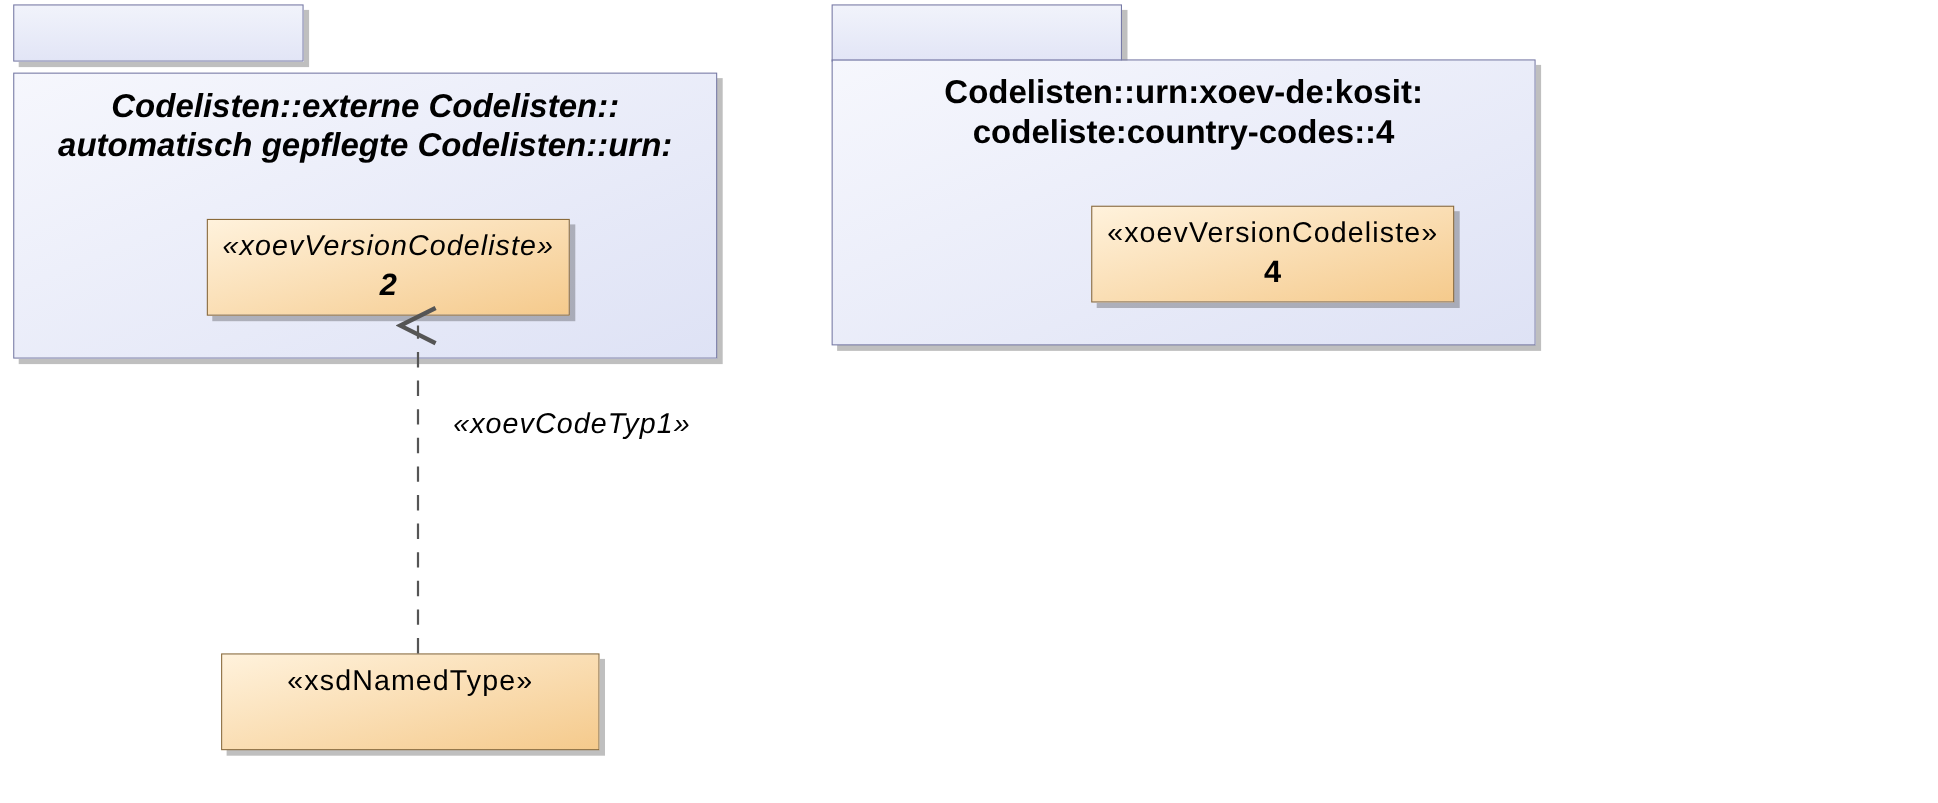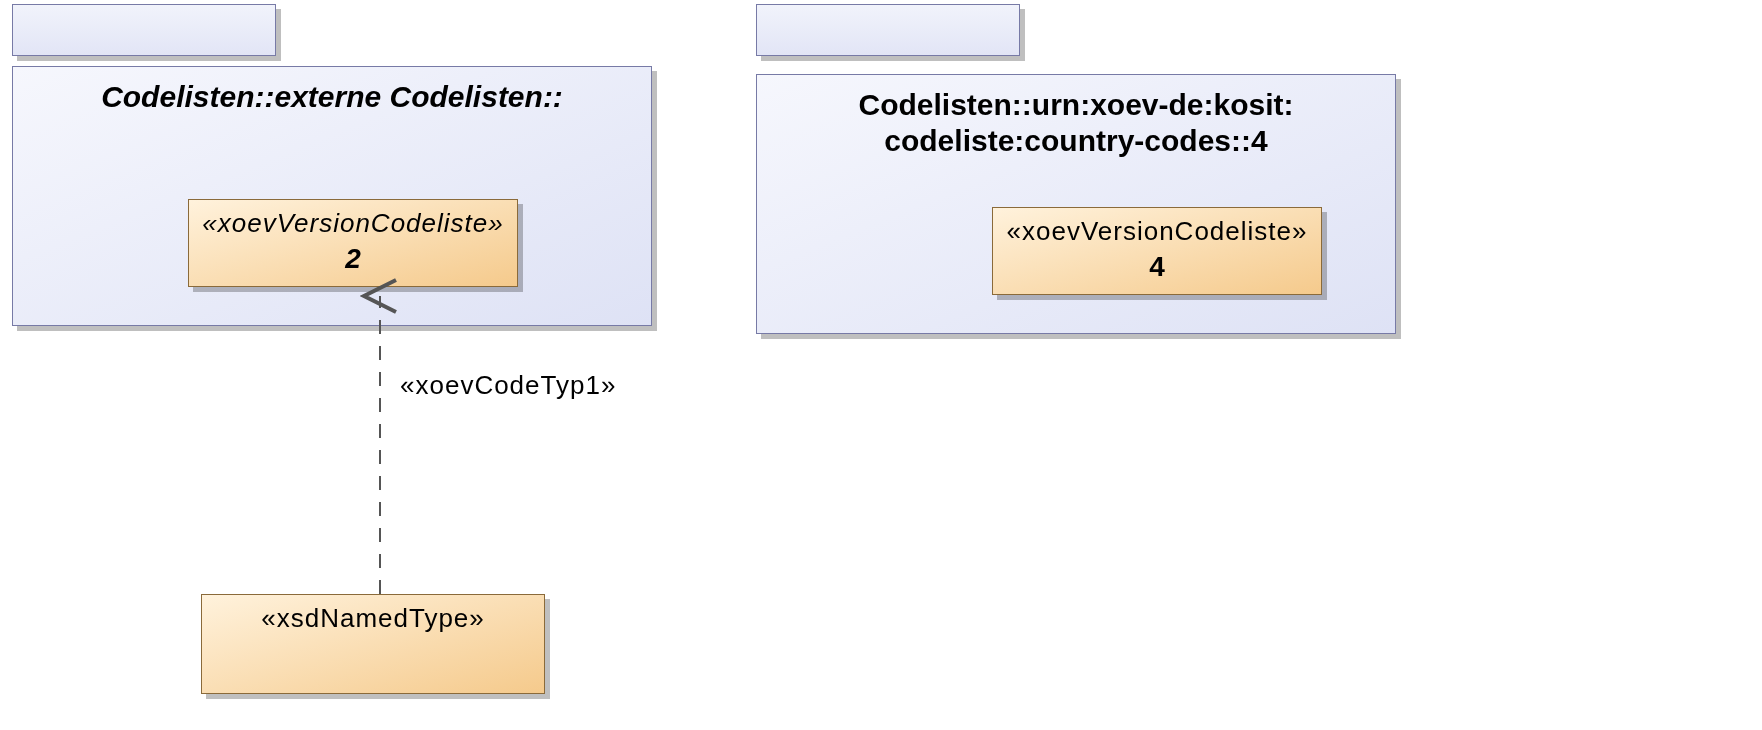--- a/index.html
+++ b/index.html
@@ -68,48 +68,49 @@
   }
 </style>
 </head>
 <body>
 
 <div class="package" style="left:12px; top:4px;">
   <div class="package-tab" style="left:0; top:0; width:262px; height:50px;"></div>
   <div class="package-body" style="left:0; top:62px; width:640px; height:260px;font-style:italic;">
     <div class="package-title">
       <div>Codelisten::externe Codelisten::</div>
+      <div>automatisch gepflegte Codelisten::urn:</div>
     </div>
     <div class="class-box" style="left:175px; top:132px; width:330px; height:88px;">
       <div class="stereo">«xoevVersionCodeliste»</div>
       <div class="cls-name">2</div>
     </div>
   </div>
 </div>
 
 <div class="package" style="left:756px; top:4px;">
   <div class="package-tab" style="left:0; top:0; width:262px; height:50px;"></div>
-  <div class="package-body" style="left:0; top:50px; width:640px; height:260px;margin-top:20px;">
+  <div class="package-body" style="left:0; top:50px; width:640px; height:260px;">
     <div class="package-title">
       <div>Codelisten::urn:xoev-de:kosit:</div>
       <div>codeliste:country-codes::4</div>
     </div>
     <div class="class-box" style="left:235px; top:132px; width:330px; height:88px;">
       <div class="stereo">«xoevVersionCodeliste»</div>
       <div class="cls-name">4</div>
     </div>
   </div>
 </div>
 
-<div class="class-box" style="left:201px; top:594px; width:344px; height:100px;">
+<div class="class-box" style="left:201px; top:594px; width:344px; height:88px;">
   <div class="stereo">«xsdNamedType»</div>
 </div>
 
 <svg class="connector" style="left:0; top:0; width:1762px; height:730px;">
   <defs>
     <marker id="open-arrow" markerWidth="20" markerHeight="20" refX="10" refY="10" orient="auto">
       <path d="M 2 18 L 10 2 L 18 18" fill="none" stroke="#555" stroke-width="2"></path>
     </marker>
   </defs>
   <line x1="380" y1="594" x2="380" y2="296" stroke="#555" stroke-width="2" stroke-dasharray="14 12" marker-end="url(#open-arrow)"></line>
 </svg>
 
-<div class="conn-label" style="left:400px; top:370px;">«xoevCodeTyp1»</div>
+<div class="conn-label" style="left:412px; top:370px;font-style:italic;">«xoevCodeTyp1»</div>
 
 </body></html>

